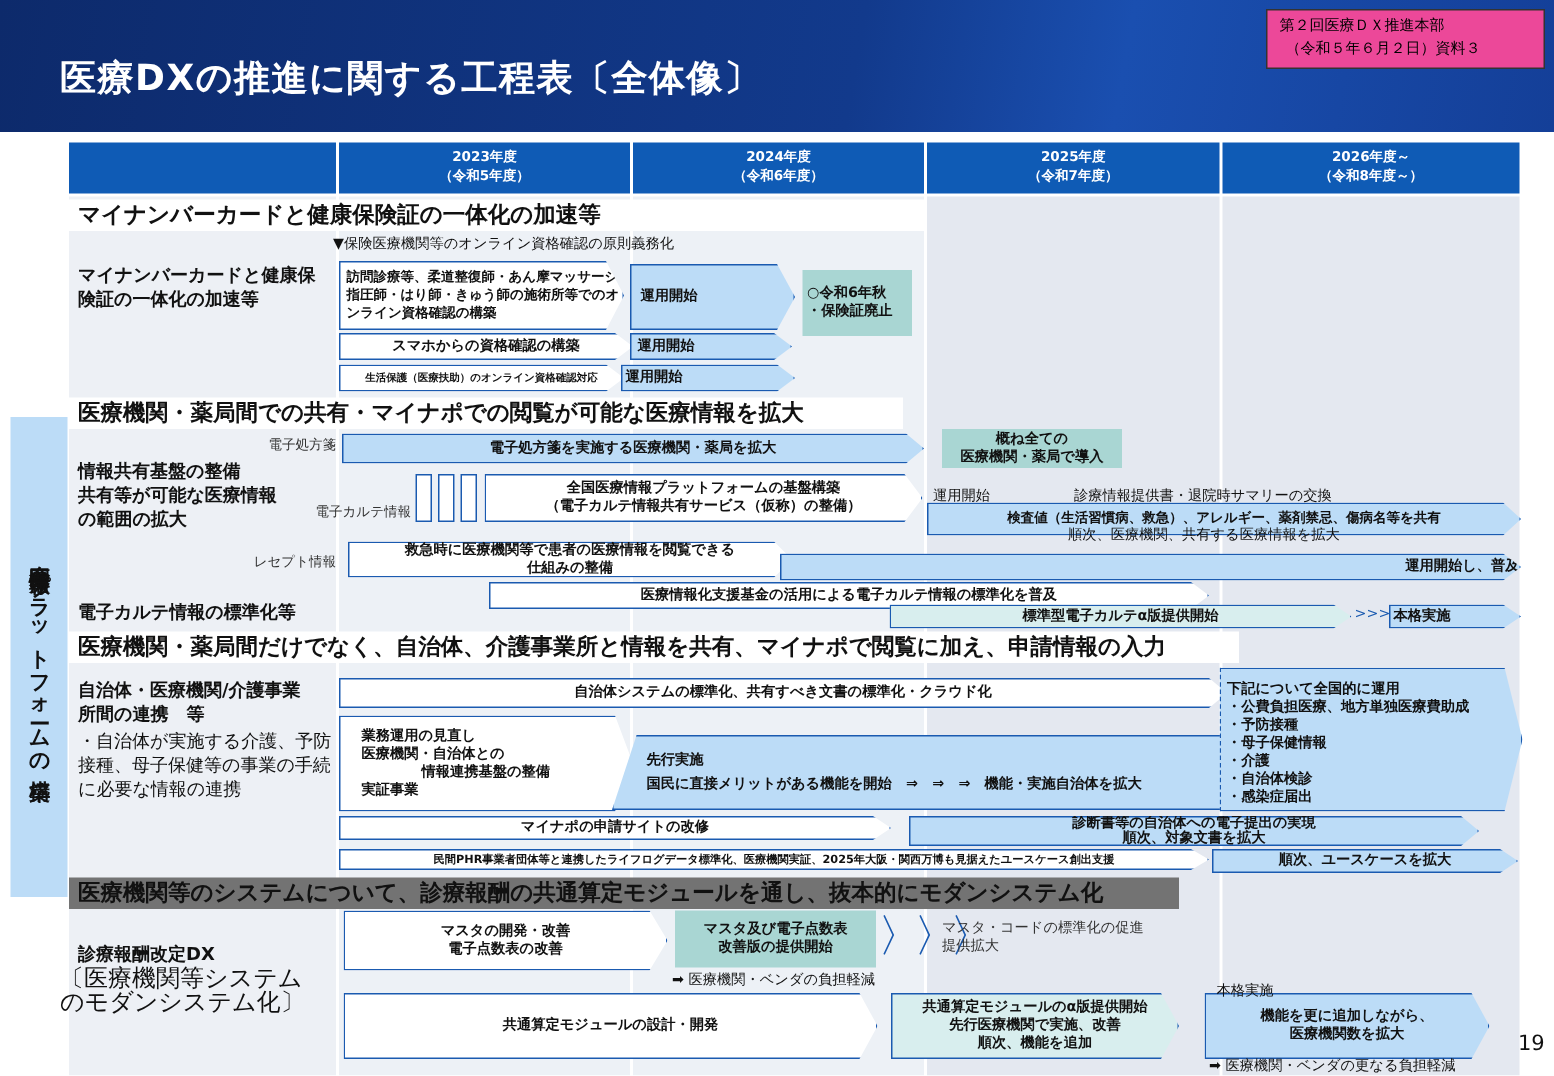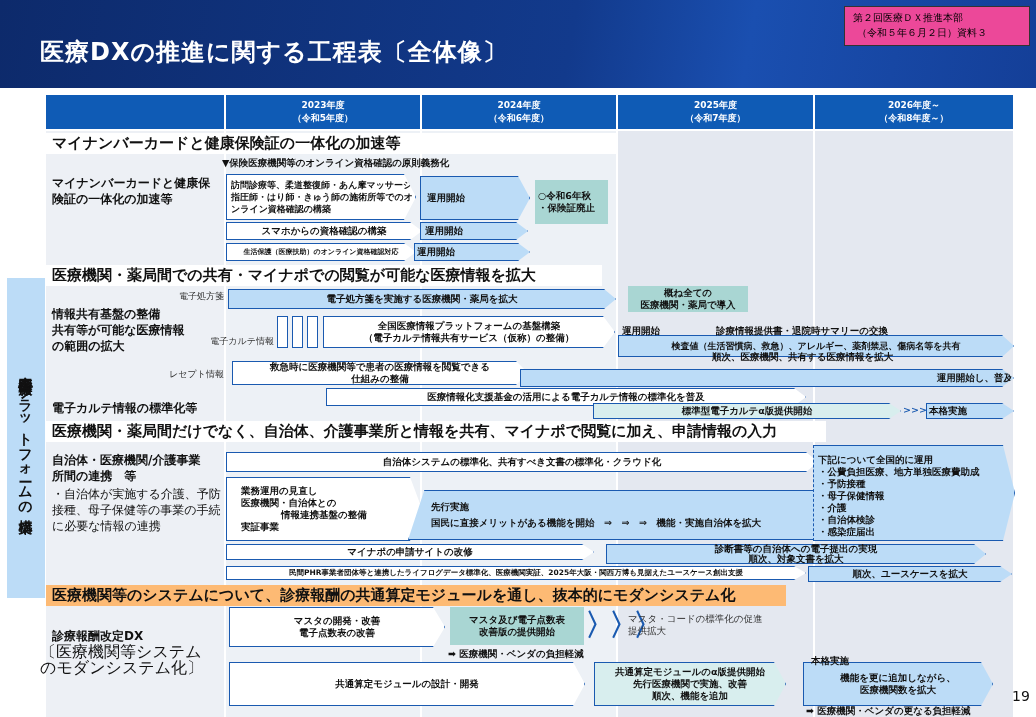--- a/index.html
+++ b/index.html
@@ -14,21 +14,21 @@
 .rowlab{font-size:12px;font-weight:bold;line-height:16px}
 .side{font-size:9px;color:#333;text-align:right}
 .bar{border:1.5px solid #1a5ab0;background:#fff;font-size:9.5px;font-weight:bold;display:flex;align-items:center;justify-content:center;text-align:center;line-height:12px;clip-path:polygon(0 0,calc(100% - 12px) 0,100% 50%,calc(100% - 12px) 100%,0 100%)}
 .bar.blue{background:#bcdcf7}
 .bar.teal{background:#d8eeee}
 .box{font-size:9.5px;font-weight:bold;display:flex;align-items:center;justify-content:center;text-align:center;line-height:12px}
 .tealbox{background:#a9d6d3}
 .plain{font-size:9.5px;line-height:12px}
 #vertbar{left:7px;top:278px;width:38px;height:320px;background:#bcdcf7;font-size:14px;font-weight:bold;writing-mode:vertical-rl;text-align:center;display:flex;align-items:center;justify-content:center;letter-spacing:1px}
 #pagenum{left:1012px;top:688px;font-size:14px}
-.b{font-weight:bold}
+.b{font-weight:normal}
 </style>
 </head>
 <body>
 
 <div id="topband" class="abs"></div>
 <div id="title" class="abs">医療DXの推進に関する工程表〔全体像〕</div>
 <div id="docref" class="abs">
   <div>第２回医療ＤＸ推進本部</div>
   <div style="padding-left:4px">（令和５年６月２日）資料３</div>
 </div>
@@ -168,21 +168,21 @@
     <span>診断書等の自治体への電子提出の実現</span>
     <span>順次、対象文書を拡大</span>
   </div>
 <div class="abs bar" style="left:226px;top:566px;width:580px;height:14px;font-size:7.5px">
     <span>民間PHR事業者団体等と連携したライフログデータ標準化、医療機関実証、2025年大阪・関西万博も見据えたユースケース創出支援</span>
   </div>
 <div class="abs bar blue" style="left:808px;top:566px;width:204px;height:16px">
     <span>順次、ユースケースを拡大</span>
   </div>
 
-<div class="abs sec" style="left:46px;top:585px;width:740px;background:#fdba74">医療機関等のシステムについて、診療報酬の共通算定モジュールを通し、抜本的にモダンシステム化</div>
+<div class="abs sec" style="left:46px;top:585px;width:740px;background:#737373">医療機関等のシステムについて、診療報酬の共通算定モジュールを通し、抜本的にモダンシステム化</div>
 <div class="abs rowlab" style="left:52px;top:628px">診療報酬改定DX</div>
 <div class="abs" style="left:40px;top:644px;width:170px;font-size:16px;line-height:16px">〔医療機関等システムのモダンシステム化〕</div>
 <div class="abs bar" style="left:229px;top:607px;width:216px;height:40px;flex-direction:column">
     <span>マスタの開発・改善</span>
     <span>電子点数表の改善</span>
   </div>
 <div class="abs box tealbox" style="left:450px;top:607px;width:134px;height:38px;flex-direction:column">
     <span>マスタ及び電子点数表</span>
     <span>改善版の提供開始</span>
   </div>

